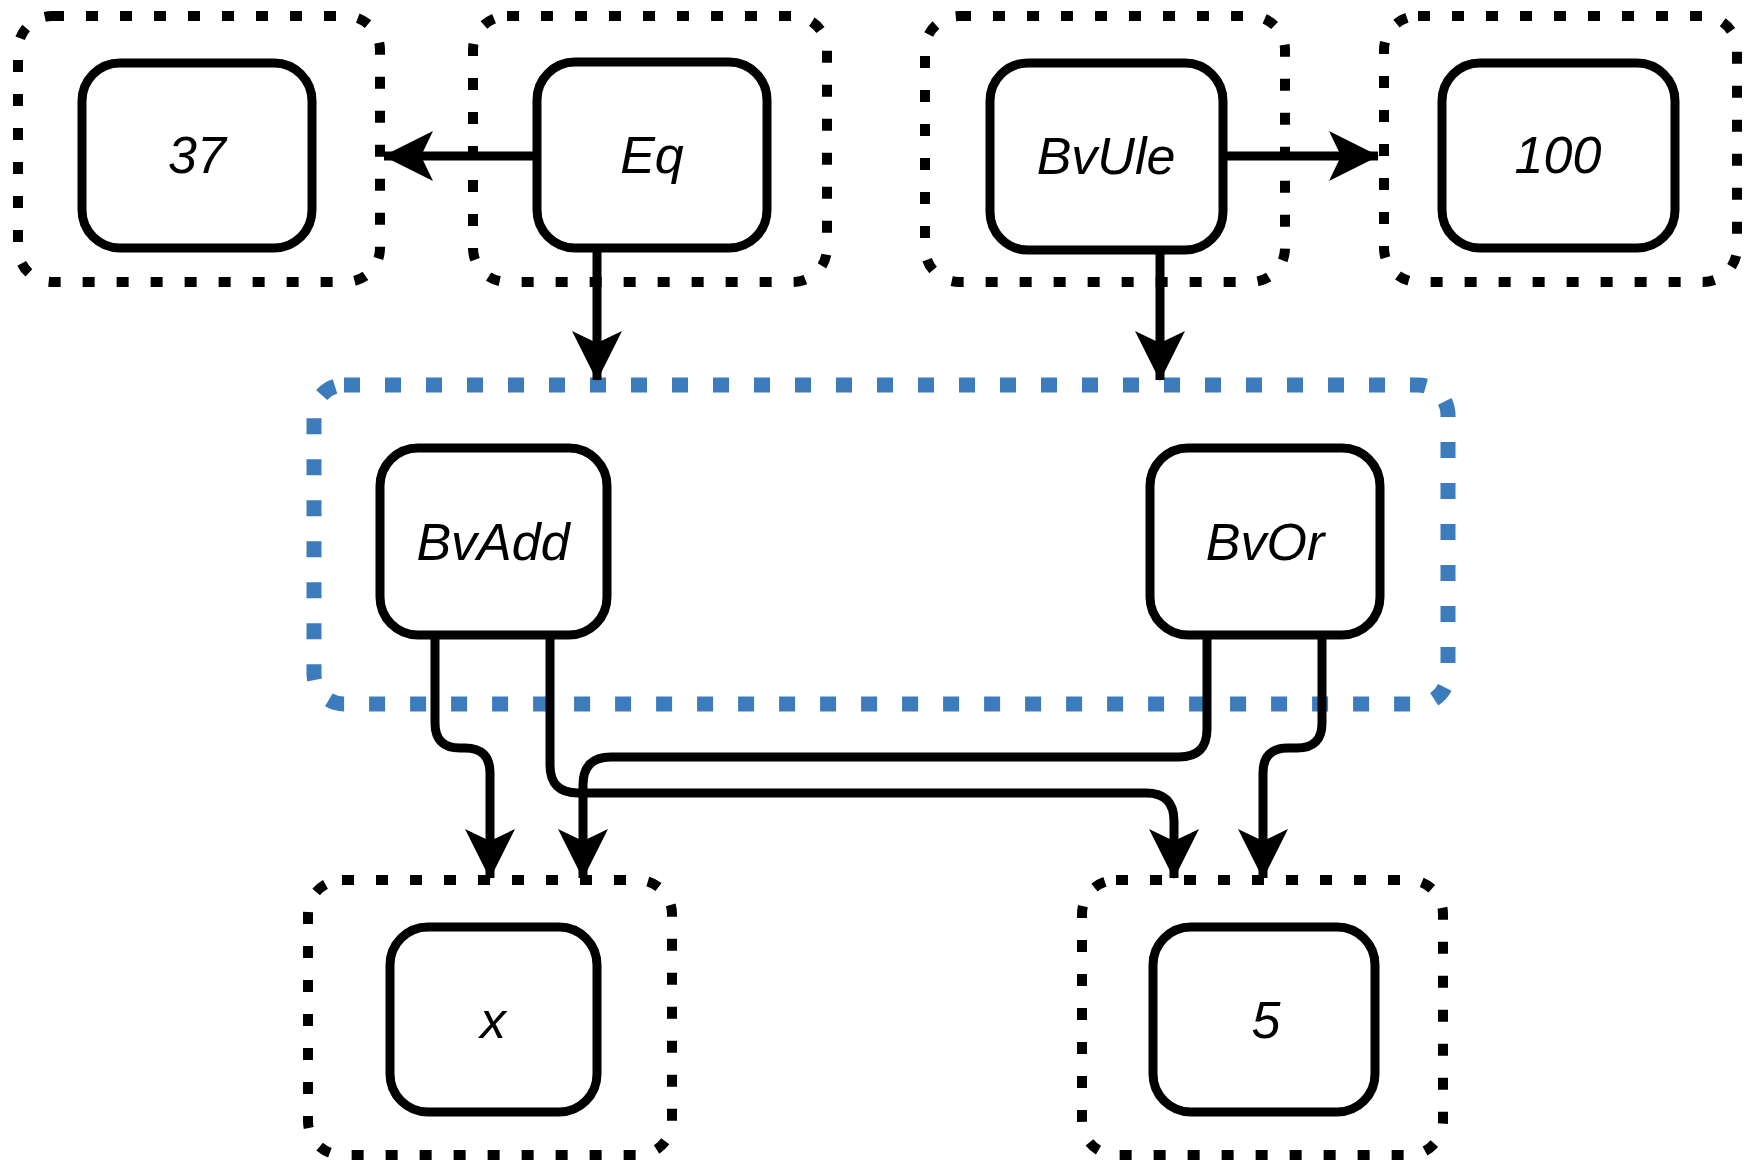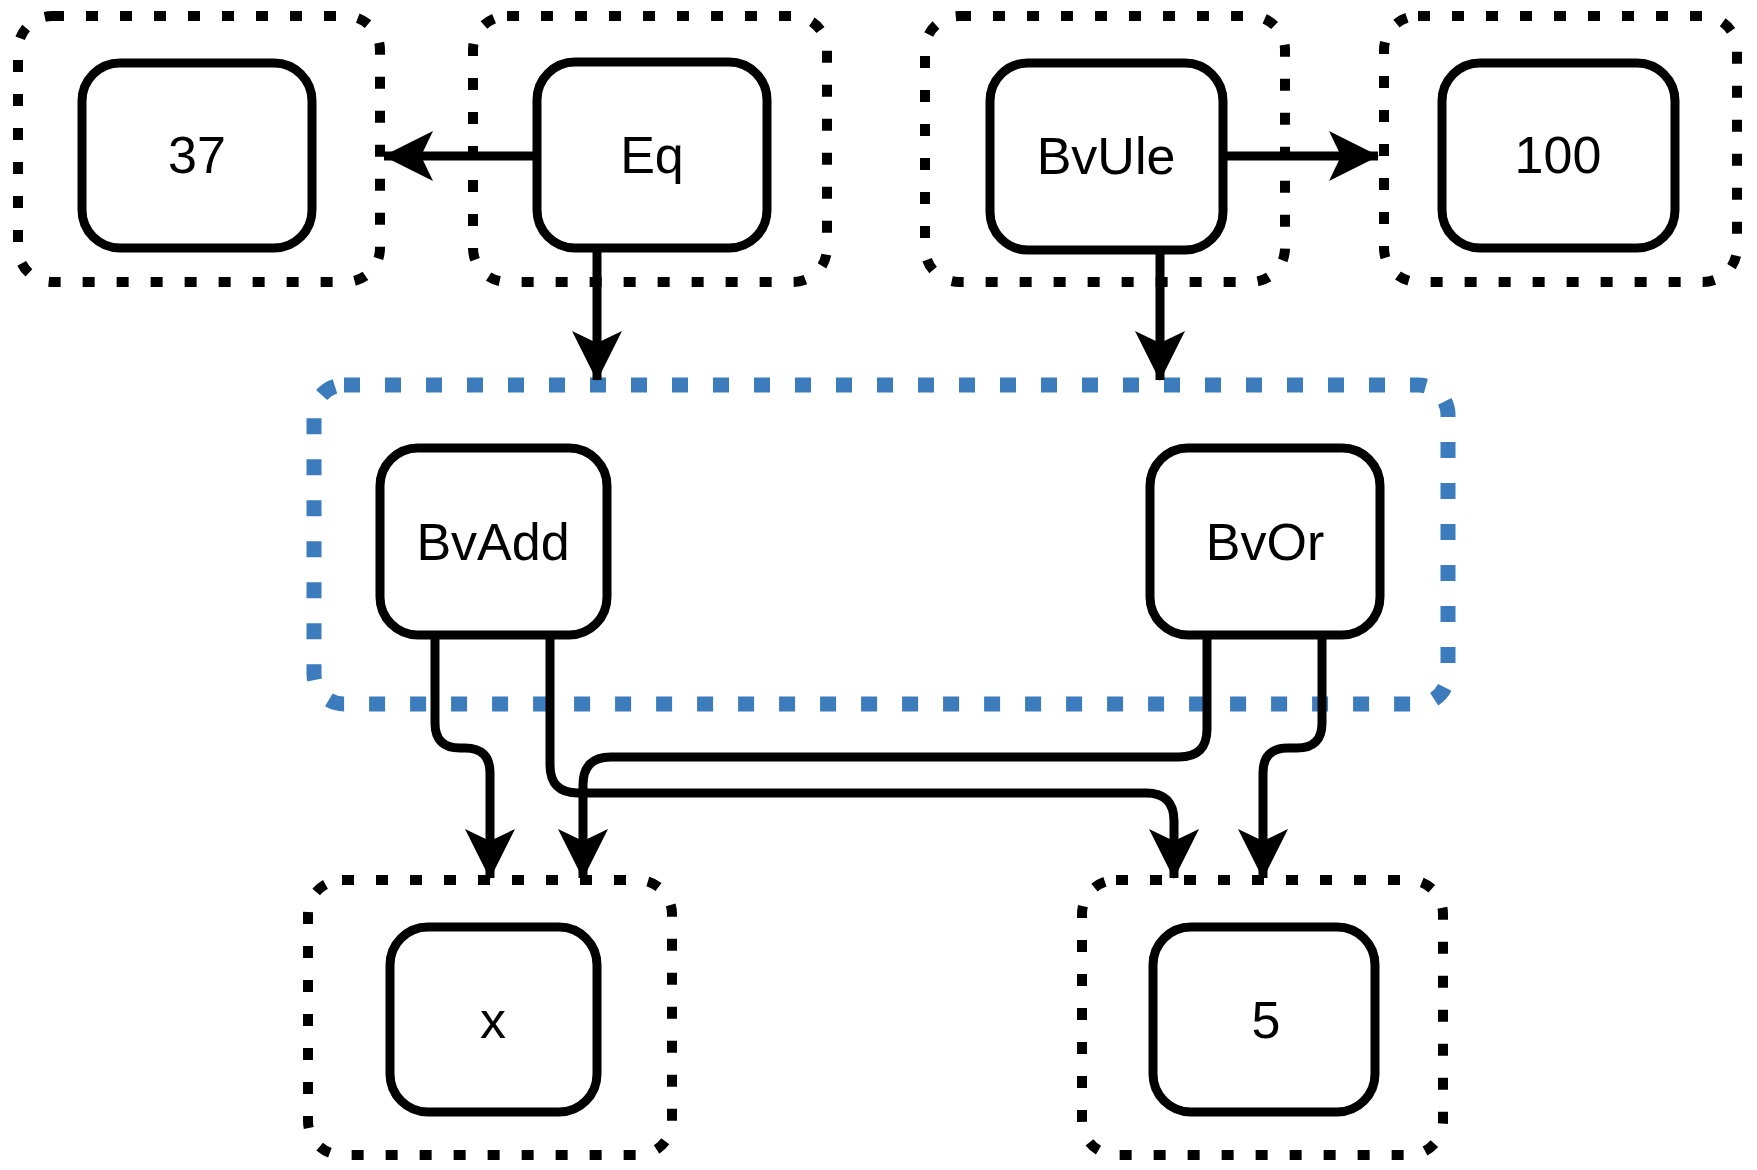--- a/index.html
+++ b/index.html
@@ -7,20 +7,21 @@
     padding: 0;
     background: #ffffff;
     font-family: "Liberation Sans", sans-serif;
   }
   .stage {
     width: 1757px;
     height: 1170px;
     position: relative;
     background: #ffffff;
     overflow: hidden;
+    font-style: italic;
   }
   svg { display: block; }
   text {
     font-family: "Liberation Sans", "DejaVu Sans", sans-serif;
     font-size: 52px;
   }
 </style>
 </head>
 <body>
 

